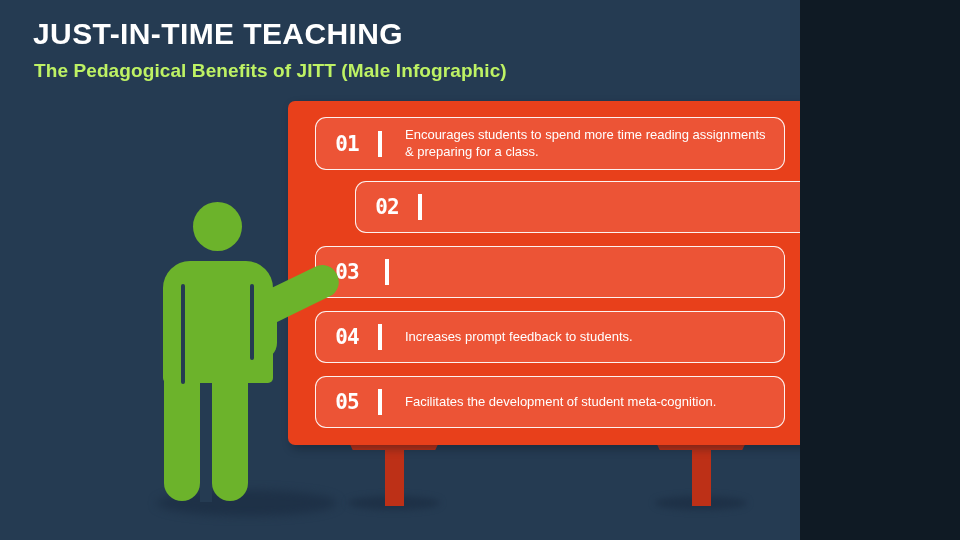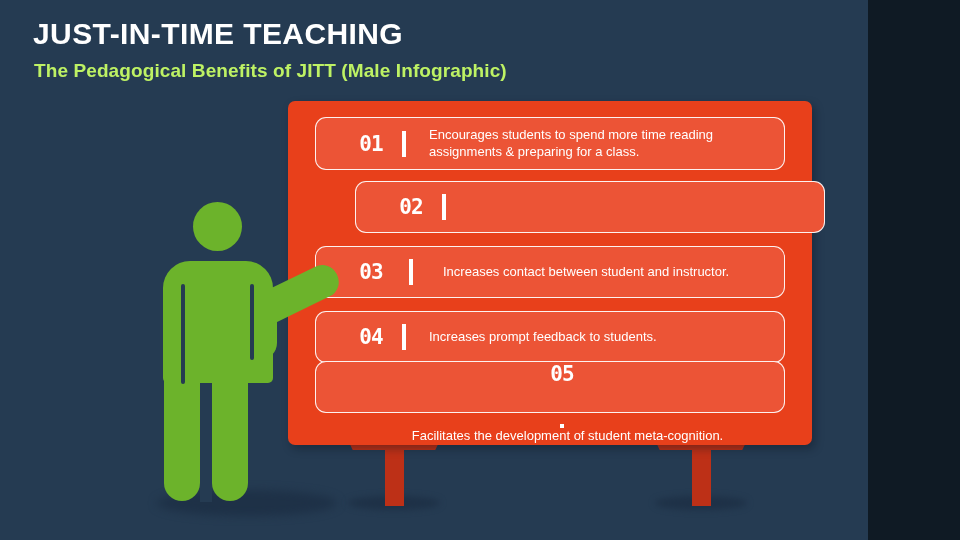--- a/index.html
+++ b/index.html
@@ -2,21 +2,21 @@
 <html><head>
 <meta charset="utf-8">
 <style>
   html, body {
     margin: 0;
     padding: 0;
     background: #0f1a24;
   }
   #slide {
     position: relative;
-    width: 868px;
+    width: 800px;
     height: 540px;
     background: #253b52;
     overflow: hidden;
     font-family: "Liberation Sans", sans-serif;
     -webkit-font-smoothing: antialiased;
   }
 
   
   #title {
     position: absolute;
@@ -76,21 +76,20 @@
   .row {
     position: absolute;
     left: 27px;
     width: 470px;
     background: #ec5436;
     border: 1px solid rgba(255, 255, 255, 0.92);
     border-radius: 11px;
     box-sizing: border-box;
     display: flex;
     align-items: center;
-    padding-left: 24px;
   }
   .row-num {
     width: 62px;
     flex: 0 0 62px;
     text-align: center;
     color: #ffffff;
     font-size: 21px;
     font-weight: bold;
     font-family: "DejaVu Sans Mono", "Liberation Mono", monospace;
     letter-spacing: -1px;
@@ -175,30 +174,29 @@
     </div>
 
     <div class="row" style="top:80px; height:52px;margin-left:40px;">
       <div class="row-num">02</div>
       <div class="row-div"></div>
     </div>
 
     <div class="row" style="top:145px; height:52px;gap:7px;">
       <div class="row-num">03</div>
       <div class="row-div"></div>
-      <div class="row-text">Increases contact between student and instructor.</div>
     </div>
 
     <div class="row" style="top:210px; height:52px;">
       <div class="row-num">04</div>
       <div class="row-div"></div>
       <div class="row-text">Increases prompt feedback to students.</div>
     </div>
 
-    <div class="row" style="top:260px; height:52px;flex-direction:column;">
+    <div class="row" style="top:275px; height:52px;">
       <div class="row-num">05</div>
       <div class="row-div"></div>
       <div class="row-text">Facilitates the development of student meta-cognition.</div>
     </div>
 
   </div>
 
   <div id="person">
     <div id="p-shadow"></div>
     <div class="g" id="p-leg-l"></div>

